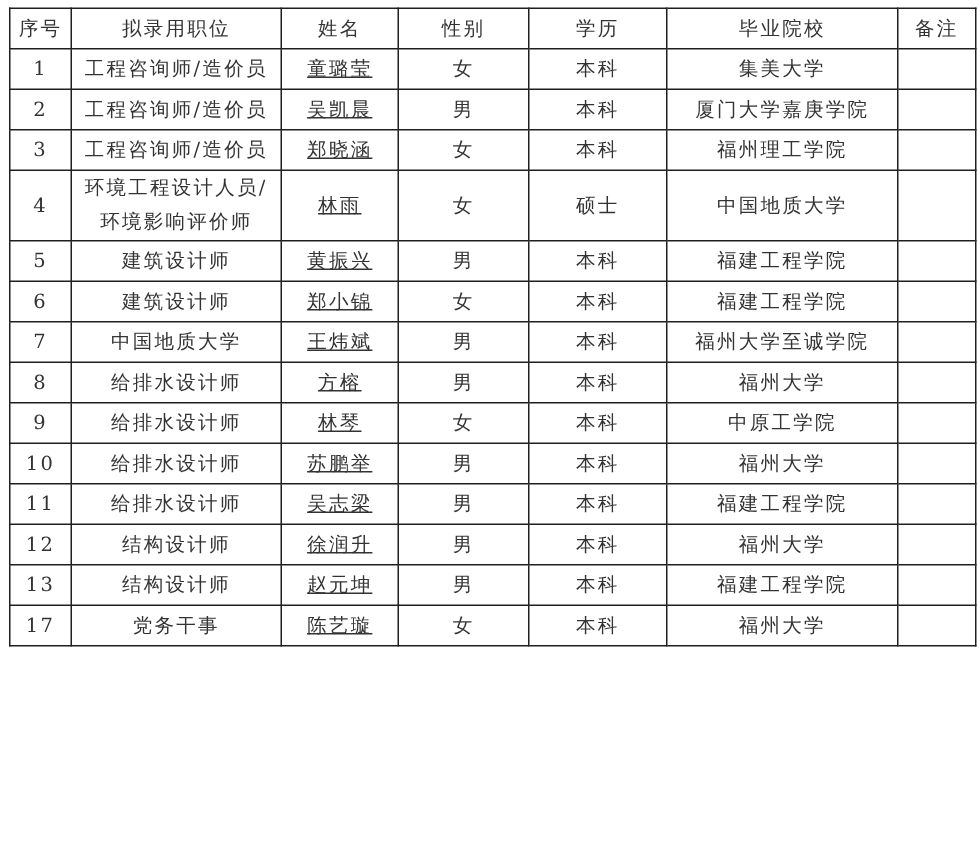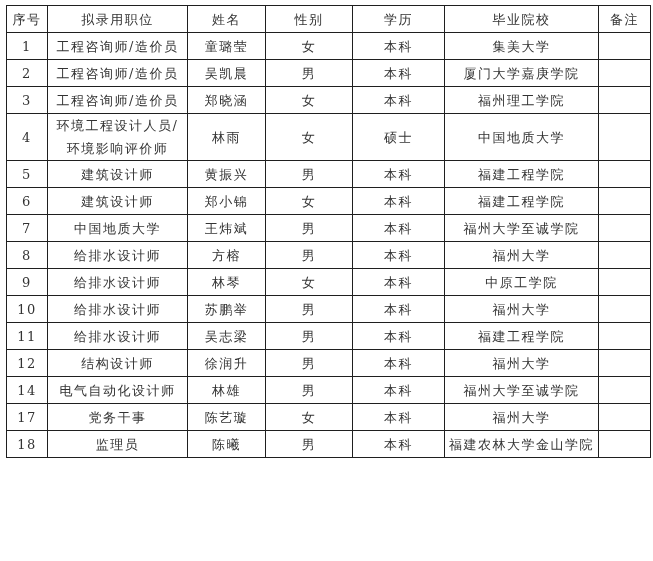--- a/index.html
+++ b/index.html
@@ -35,21 +35,21 @@
     line-height: 23px;
     overflow: hidden;
   }
   .hire-table col.c-no       { width: 41px; }
   .hire-table col.c-position { width: 140px; }
   .hire-table col.c-name     { width: 78px; }
   .hire-table col.c-gender   { width: 87px; }
   .hire-table col.c-degree   { width: 92px; }
   .hire-table col.c-school   { width: 154px; }
   .hire-table col.c-remark   { width: 52px; }
-  .cell-name   { letter-spacing: 3px; }
+  .cell-name   { letter-spacing: 3px; text-decoration: underline; }
   .cell-gender { letter-spacing: 2px; }
   .cell-position { white-space: pre-line; margin-top: 39px; }
   .cell-no { letter-spacing: 0; font-size: 13px; }
 </style>
 </head>
 <body>
 
 <table class="hire-table">
   <colgroup>
     <col class="c-no">
@@ -175,40 +175,31 @@
       <tr>
     <td class="cell-no">12</td>
     <td class="cell-position">结构设计师</td>
     <td class="cell-name">徐润升</td>
     <td class="cell-gender">男</td>
     <td class="cell-degree">本科</td>
     <td class="cell-school">福州大学</td>
     <td class="cell-remark"></td>
   </tr>
       <tr>
-    <td class="cell-no">14</td>
-    <td class="cell-position">电气自动化设计师</td>
-    <td class="cell-name">林雄</td>
-    <td class="cell-gender">男</td>
-    <td class="cell-degree">本科</td>
-    <td class="cell-school">福州大学至诚学院</td>
+    <td class="cell-no">13</td>
+    <td class="cell-position">结构设计师</td>
+    <td class="cell-name">赵元坤</td>
+    <td class="cell-gender">男</td>
+    <td class="cell-degree">本科</td>
+    <td class="cell-school">福建工程学院</td>
     <td class="cell-remark"></td>
   </tr>
       <tr>
     <td class="cell-no">17</td>
     <td class="cell-position">党务干事</td>
     <td class="cell-name">陈艺璇</td>
     <td class="cell-gender">女</td>
     <td class="cell-degree">本科</td>
     <td class="cell-school">福州大学</td>
-    <td class="cell-remark"></td>
-  </tr>
-      <tr>
-    <td class="cell-no">18</td>
-    <td class="cell-position">监理员</td>
-    <td class="cell-name">陈曦</td>
-    <td class="cell-gender">男</td>
-    <td class="cell-degree">本科</td>
-    <td class="cell-school">福建农林大学金山学院</td>
     <td class="cell-remark"></td>
   </tr>
     </tbody>
 </table>
 
 </body></html>

